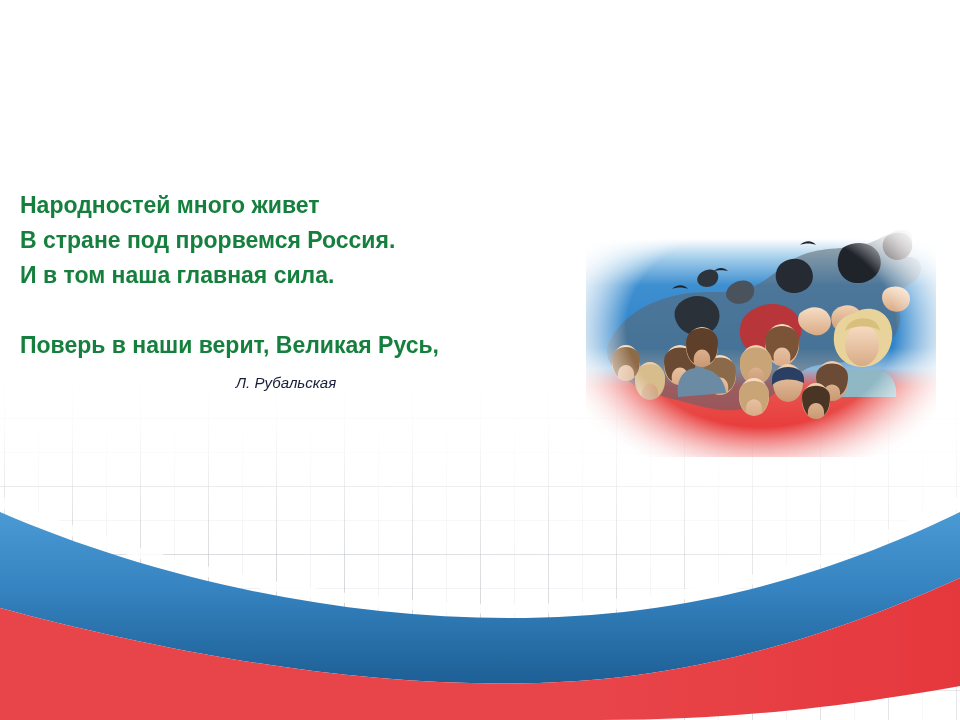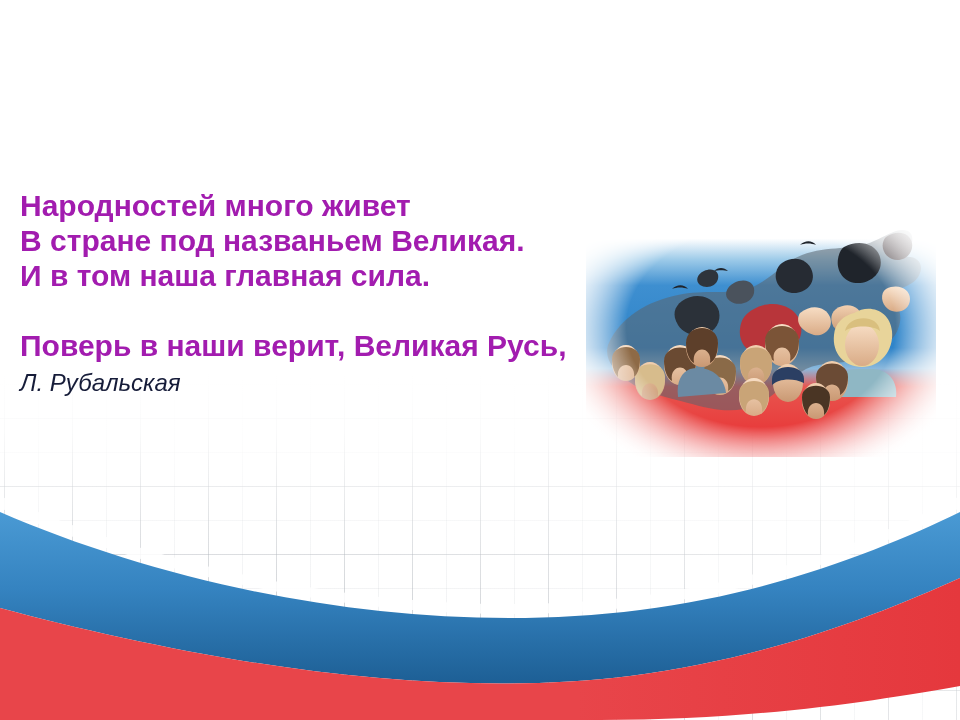--- a/index.html
+++ b/index.html
@@ -91,32 +91,32 @@
   }
 
   
   .poem {
     position: absolute;
     left: 20px;
     top: 188px;
     width: 540px;
   }
   .poem-line {
-    font-size: 30px;
+    font-size: 23px;
     font-weight: bold;
     line-height: 35px;
-    color: #a21caf;
+    color: #15803d;
     white-space: pre;
   }
   .poem-line.spacer { height: 35px; }
   .poem-author {
     margin-top: 2px;
-    text-align: left;
+    text-align: center;
     padding-right: 8px;
-    font-size: 24px;
+    font-size: 15px;
     font-style: italic;
     font-weight: normal;
     color: #161c39;
     line-height: 35px;
   }
 
   
   .photo {
     position: absolute;
     left: 586px;
@@ -175,21 +175,21 @@
           L 960,108
           C 890,142 780,188 640,206
           C 420,234 180,186 0,108
           Z" fill="#ffffff" opacity="0.85"></path>
     </svg>
   </div>
 
 
   <div class="poem">
     <div class="poem-line">Народностей много живет</div>
-    <div class="poem-line">В стране под названьем Великая.</div>
+    <div class="poem-line">В стране под прорвемся Россия.</div>
     <div class="poem-line">И в том наша главная сила.</div>
     <div class="poem-line spacer"></div>
     <div class="poem-line">Поверь в наши верит, Великая Русь,</div>
     <div class="poem-author">Л. Рубальская</div>
   </div>
 
   <div class="photo">
     <svg viewBox="0 0 350 260" preserveAspectRatio="none" aria-hidden="true">
       <defs>
 

